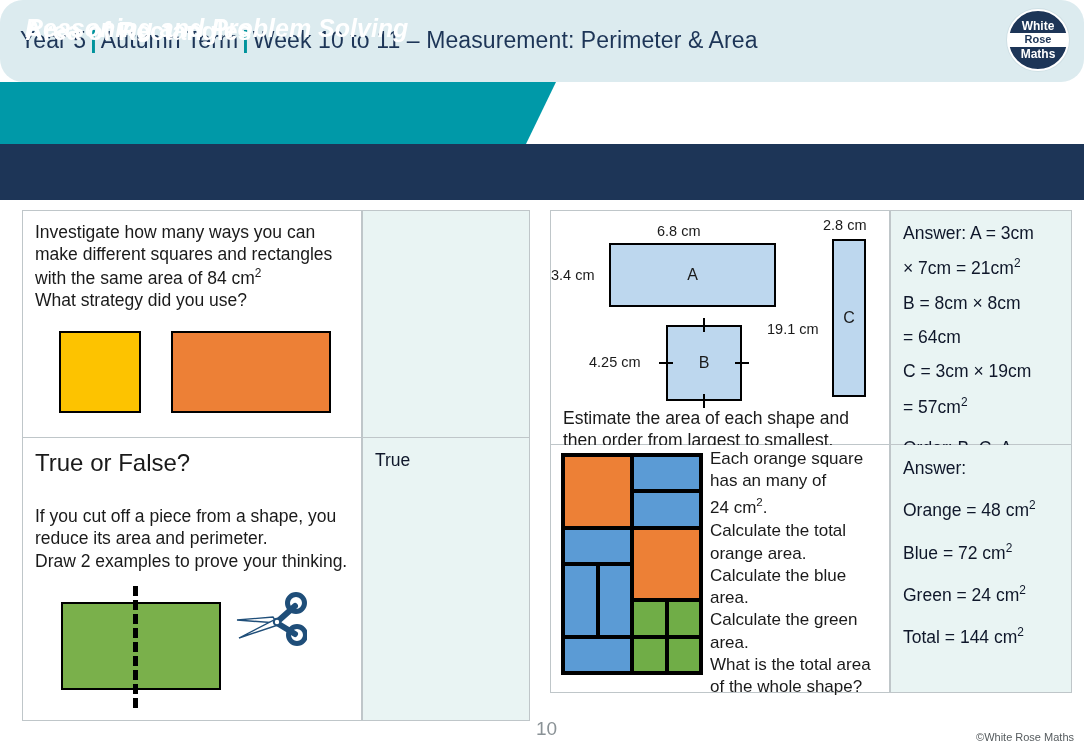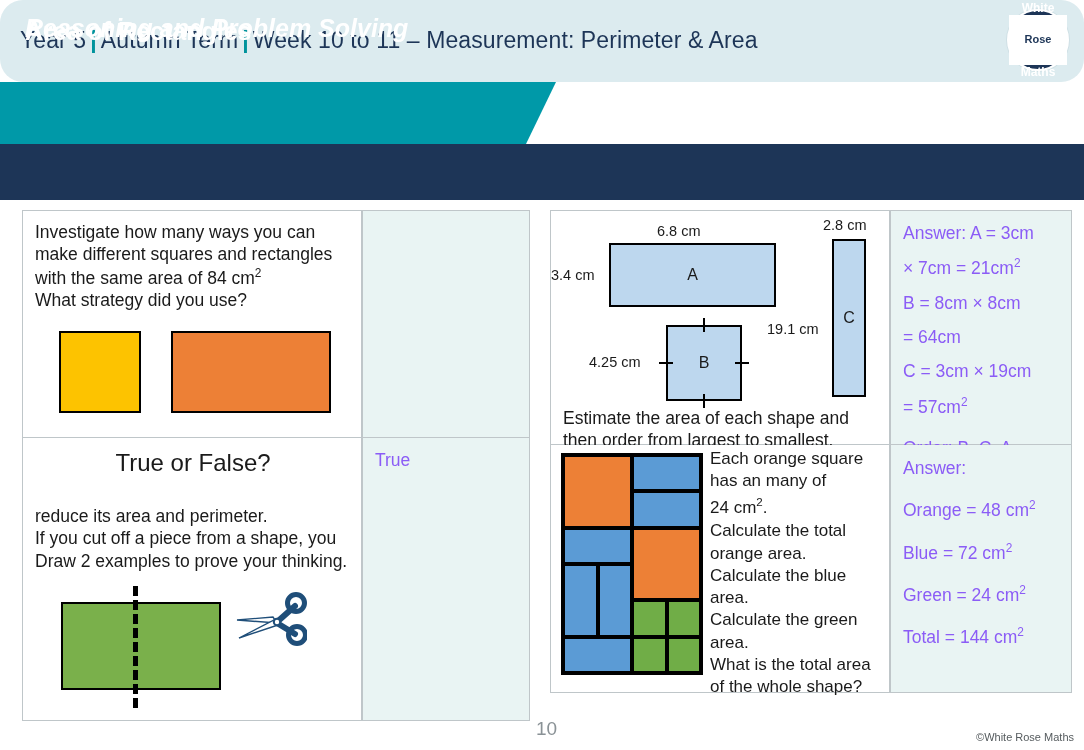--- a/index.html
+++ b/index.html
@@ -40,21 +40,21 @@
   .logo-inner {
     position: absolute; left: 0; top: 0; width: 100%; height: 100%;
     display: flex; flex-direction: column;
     align-items: center; justify-content: center;
     line-height: 1.02;
   }
   .logo-l1, .logo-l3 { color: #ffffff; font-size: 12px; font-weight: 700; }
   .logo-l2 {
     color: #1d3557; font-size: 11px; font-weight: 700;
     background: #ffffff; width: 100%; text-align: center;
-    padding: 19px 0; margin: 1px 0;
+    padding: 1px 0; margin: 1px 0;
   }
 
   
   .teal-banner {
     position: absolute; left: 0; top: 82px;
     width: 556px; height: 62px;
     background: #0099a8;
     clip-path: polygon(0 0, 556px 0, 526px 62px, 0 62px);
   }
   .teal-banner-label {
@@ -88,23 +88,23 @@
   }
   .acell {
     border: 1px solid #bfc6c9;
     background: #e9f4f3;
     position: relative;
   }
   .qtext {
     font-size: 17.5px; color: #1a1a1a; line-height: 1.28;
     padding: 10px 10px 0 12px;
   }
-  .qtext .big { font-size: 24px; text-align: center; }
+  .qtext .big { font-size: 24px; }
   .atext {
-    font-size: 17.5px; color: #8b5cf6; line-height: 1.45;
+    font-size: 17.5px; color: #0f172a; line-height: 1.45;
     padding: 10px 8px 0 12px;
   }
   .atext p { margin: 0 0 9px 0; }
   sup { font-size: .68em; vertical-align: super; }
 
   
   .L-q1 { width: 340px; height: 228px; }
   .L-a1 { width: 168px; height: 228px; }
   .L-q2 { width: 340px; height: 283px; border-top: none; }
   .L-a2 { width: 168px; height: 283px; border-top: none; }
@@ -251,22 +251,22 @@
         </div>
         <div class="acell L-a1">
           <div class="atext"></div>
         </div>
       </div>
 
       <div class="qrow">
         <div class="qcell L-q2">
           <div class="qtext">
             <div class="big" style="margin-bottom:26px;">True or False?</div>
+            <div>If you cut off a piece from a shape, you</div>
             <div>reduce its area and perimeter.</div>
-            <div>If you cut off a piece from a shape, you</div>
             <div>Draw 2 examples to prove your thinking.</div>
           </div>
           <div class="rect-green"></div>
           <div class="cutline"></div>
           <div class="scissors">
             <svg width="74" height="58" viewBox="0 0 74 58">
               <g stroke="#1f4e79" stroke-width="1.4" fill="none">
                 <path d="M4 30 L44 33 L40 27 Z" fill="#ffffff"></path>
                 <path d="M6 48 L45 35 L43 29 Z" fill="#ffffff"></path>
               </g>

